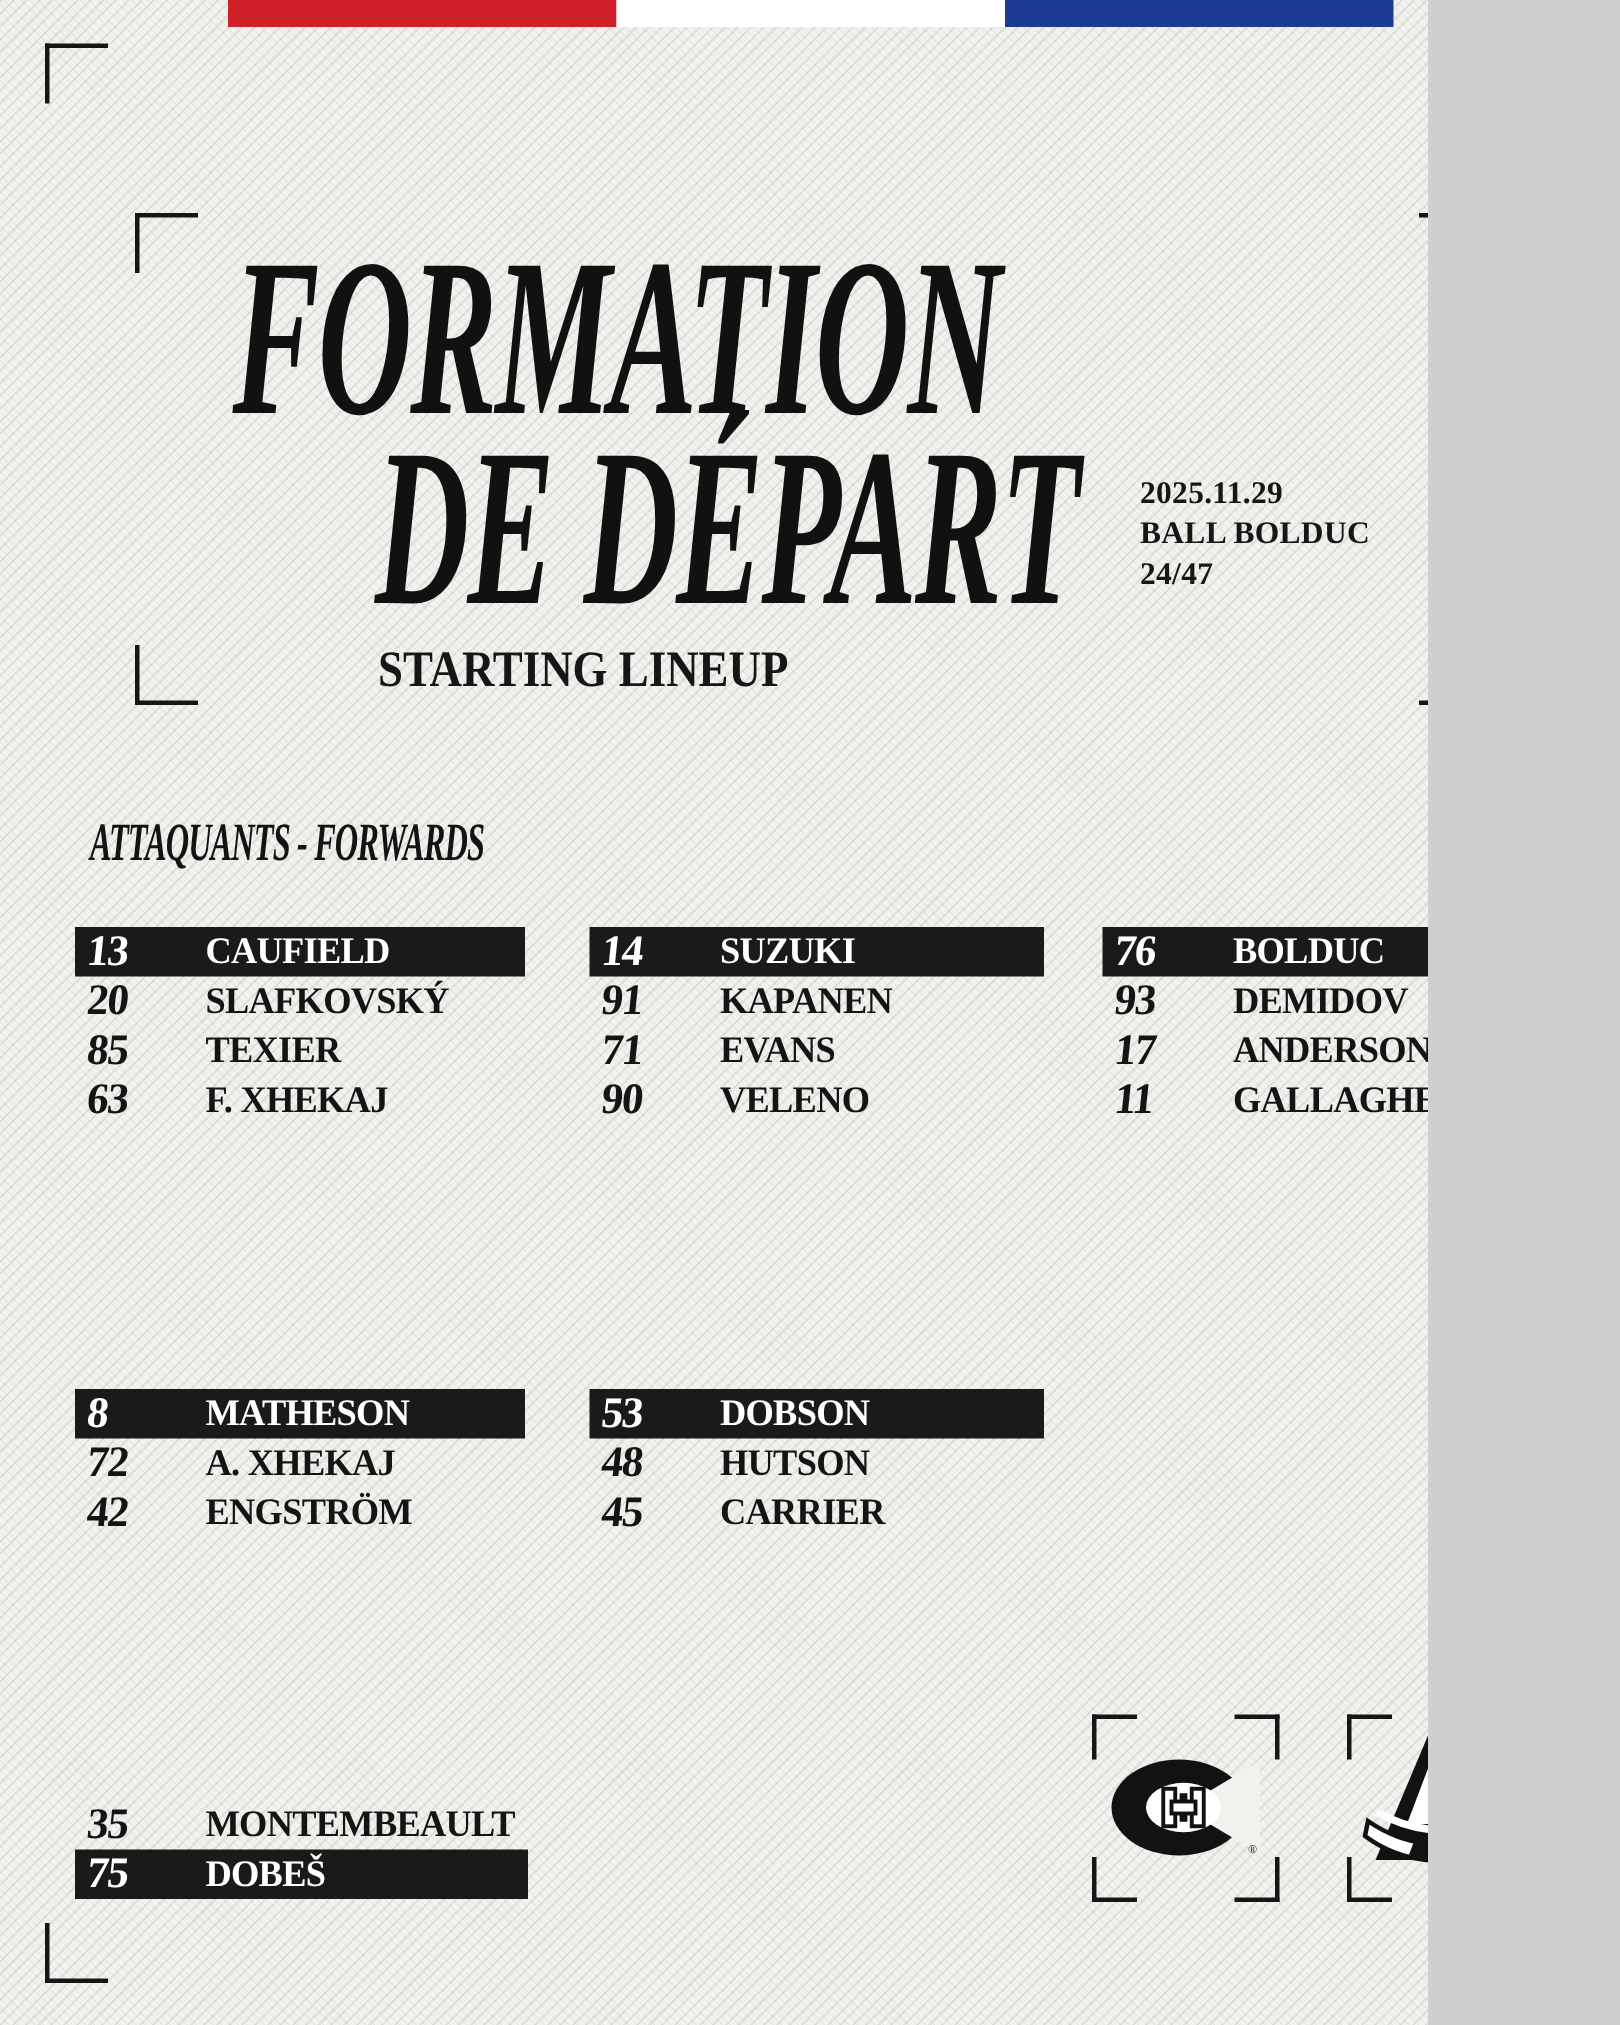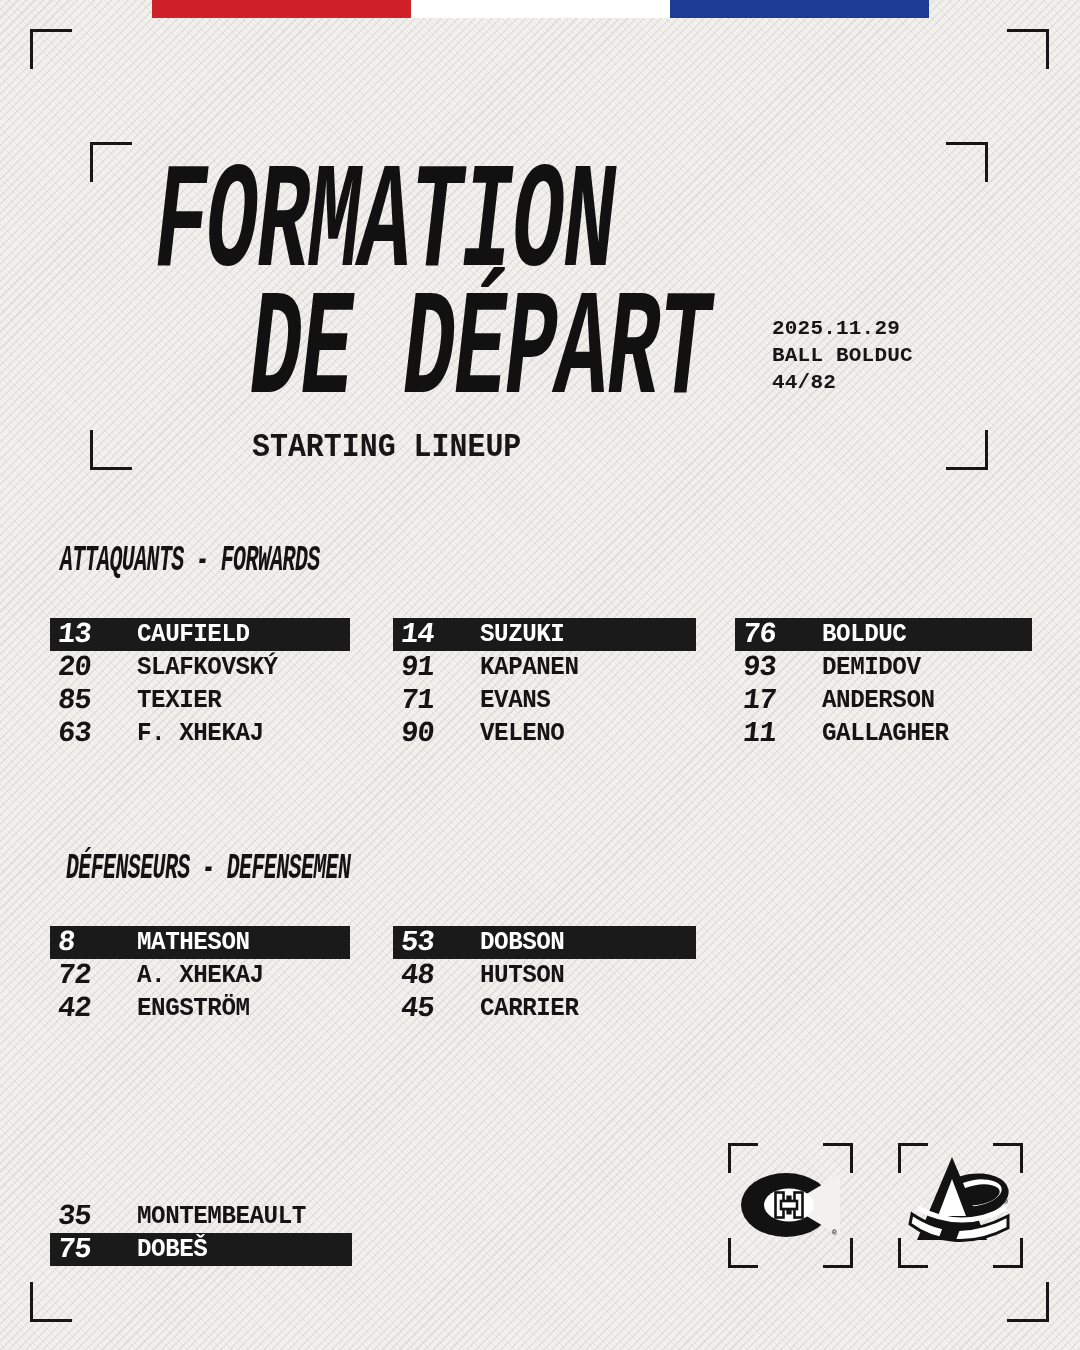--- a/index.html
+++ b/index.html
@@ -1,18 +1,18 @@
 <!DOCTYPE html>
 <html><head>
 <meta charset="utf-8">
 <style>
   html,body{margin:0;padding:0;background:#cfcfcf;}
   .page{
-    position:relative;width:1080px;height:1350px;overflow:hidden;
-    font-family:Liberation Mono, monospace;color:#141414;
+    position:relative;width:952px;height:1350px;overflow:hidden;
+    font-family:Liberation Serif, serif;color:#141414;
     background:
       repeating-linear-gradient(135deg, rgba(128,126,122,0.14) 0 1.5px, rgba(255,255,255,0) 1.5px 6px),
       repeating-linear-gradient(45deg, rgba(128,126,122,0.07) 0 1px, rgba(255,255,255,0) 1px 4px),
       #f2f1ee;
   }
   
   .flag{position:absolute;left:152px;top:0;width:777px;height:18px;display:flex;}
   .flag span{flex:1 1 0;}
   
   .bk{position:absolute;width:42px;height:40px;border:0 solid #161616;box-sizing:border-box;}
@@ -24,21 +24,21 @@
   
   .title-line{position:absolute;font-weight:bold;font-style:italic;color:#111;
     font-size:150px;line-height:150px;white-space:nowrap;letter-spacing:-2px;}
   .title-line>span{display:inline-block;transform:scaleX(0.58);transform-origin:left bottom;}
   .t1{left:155px;top:150px;}
   .t2{left:250px;top:277px;}
   .subtitle{position:absolute;left:252px;top:428px;font-size:34px;font-weight:bold;
     white-space:nowrap;color:#161616;}
   .subtitle>span{display:inline-block;transform:scaleX(0.88);transform-origin:left center;}
   .meta{position:absolute;left:760px;top:315px;font-size:21px;font-weight:bold;
-    line-height:27px;color:#161616;letter-spacing:0.2px;margin-left:12px;}
+    line-height:27px;color:#161616;letter-spacing:0.2px;}
   
   .sec-h{position:absolute;font-weight:bold;font-style:italic;font-size:36px;line-height:52px;
     color:#131313;white-space:nowrap;letter-spacing:-1px;}
   .sec-h>span{display:inline-block;transform:scaleX(0.60);transform-origin:left bottom;}
   
   .col{position:absolute;}
   .prow{height:33px;display:flex;align-items:center;}
   .prow.starter{background:#1a1a1a;color:#ffffff;}
   .num{width:87px;box-sizing:border-box;padding-left:8px;font-size:29px;font-weight:bold;
     letter-spacing:-1px;transform:skewX(-6deg);}
@@ -69,21 +69,21 @@
   <div class="bk bl" style="left:90px;top:430px"></div>
   <div class="bk br" style="left:946px;top:430px"></div>
 
   <div class="title-line t1"><span>FORMATION</span></div>
   <div class="title-line t2"><span>DE DÉPART</span></div>
   <div class="subtitle"><span>STARTING LINEUP</span></div>
 
   <div class="meta">
     <div>2025.11.29</div>
     <div>BALL BOLDUC</div>
-    <div>44/82</div>
+    <div>24/47</div>
   </div>
 
   <div class="sec-h" style="left:60px;top:535px"><span>ATTAQUANTS - FORWARDS</span></div>
 
   <div class="col" style="left:50px;top:618px;width:300px">
     <div class="prow starter">
       <span class="num">13</span>
       <span class="pname">CAUFIELD</span>
     </div>
     <div class="prow">
@@ -131,21 +131,20 @@
     <div class="prow">
       <span class="num">17</span>
       <span class="pname">ANDERSON</span>
     </div>
     <div class="prow">
       <span class="num">11</span>
       <span class="pname">GALLAGHER</span>
     </div>
   </div>
 
-  <div class="sec-h" style="left:66px;top:843px"><span>DÉFENSEURS - DEFENSEMEN</span></div>
 
   <div class="col" style="left:50px;top:926px;width:300px">
     <div class="prow starter">
       <span class="num">8</span>
       <span class="pname">MATHESON</span>
     </div>
     <div class="prow">
       <span class="num">72</span>
       <span class="pname">A. XHEKAJ</span>
     </div>

